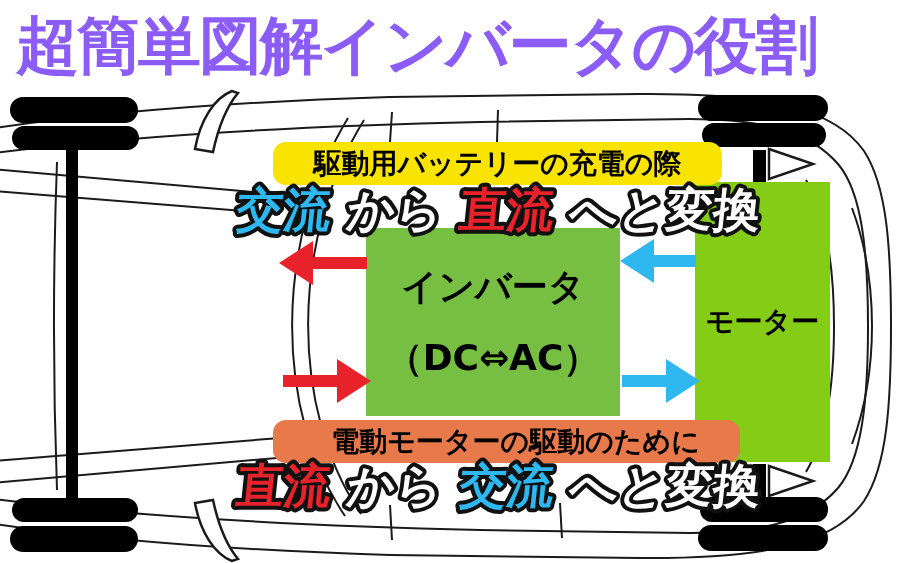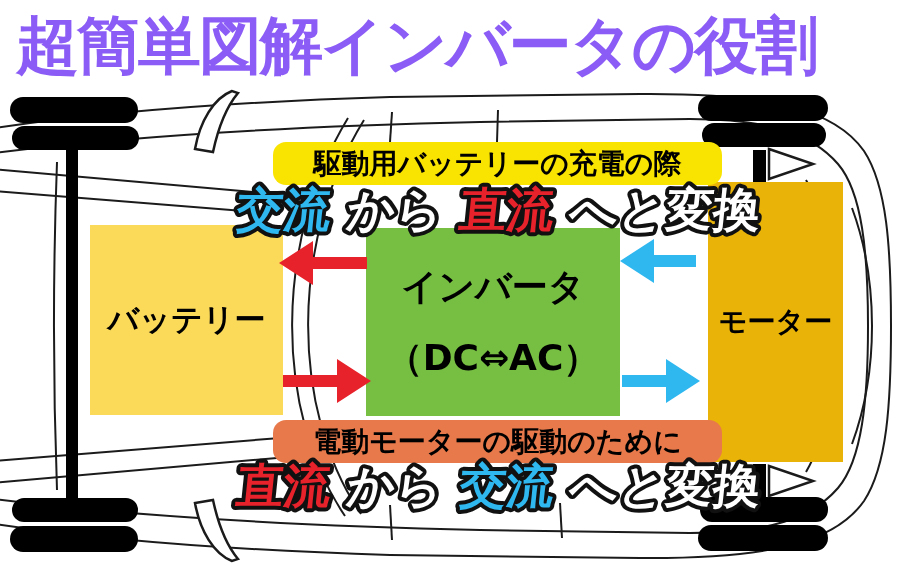--- a/index.html
+++ b/index.html
@@ -69,42 +69,39 @@
       <rect x="753" y="464" width="13" height="36"></rect>
     </g>
     <g fill="#ffffff" stroke="#1b1b1b" stroke-width="2.5">
       <path d="M 232,91 C 214,98 200,121 195,149 L 213,152 C 219,124 228,105 238,93 Z"></path>
       <path d="M 232,561 C 214,554 200,531 195,503 L 213,500 C 219,528 228,547 238,559 Z"></path>
       <polygon points="769,149 813,164 769,179"></polygon>
       <polygon points="769,466 813,481 769,496"></polygon>
     </g>
   </svg>
 
-  <div class="box box-battery" style="background-color: rgb(251, 218, 90);">
-    <span>バッテリー</span>
-  </div>
   <div class="box box-inverter" style="background-color: rgb(119, 191, 67);">
     <span>インバータ</span>
     <span>（DC⇔AC）</span>
   </div>
-  <div class="box box-motor" style="background-color: #eab308; margin-left: 13px;">
+  <div class="box box-motor" style="background-color: #84cc16;">
     <span>モーター</span>
   </div>
 
   <svg class="layer" viewBox="0 0 906 563">
     <polygon points="279,263 313,241 313,257 367,257 367,269 313,269 313,285" style="fill: rgb(232, 34, 43);"></polygon>
     <polygon points="620,261 654,239 654,255 696,255 696,267 654,267 654,283" style="fill: rgb(47, 183, 240);"></polygon>
     <polygon points="371,381 337,359 337,375 283,375 283,387 337,387 337,403" style="fill: rgb(232, 34, 43);"></polygon>
     <polygon points="700,381 666,359 666,375 622,375 622,387 666,387 666,403" style="fill: rgb(47, 183, 240);"></polygon>
   </svg>
 
   <div class="banner banner-top" style="background-color: rgb(249, 227, 0);">
     <span>駆動用バッテリーの充電の際</span>
   </div>
-  <div class="banner banner-bottom" style="background-color: rgb(232, 121, 75);">
+  <div class="banner banner-bottom" style="background-color: rgb(232, 121, 75); padding-left: 18px;">
     <span>電動モーターの駆動のために</span>
   </div>
 
   <svg class="layer" viewBox="0 0 906 563">
     <g transform="translate(497,226) skewX(-6)">
       <text class="conv-text" text-anchor="middle" stroke="#111111" stroke-width="8" stroke-linejoin="round" paint-order="stroke">
         <tspan style="fill: rgb(47, 183, 240);">交流</tspan>
         <tspan style="fill: rgb(255, 255, 255);">から</tspan>
         <tspan style="fill: rgb(232, 34, 43);">直流</tspan>
         <tspan style="fill: rgb(255, 255, 255);">へと変換</tspan>

